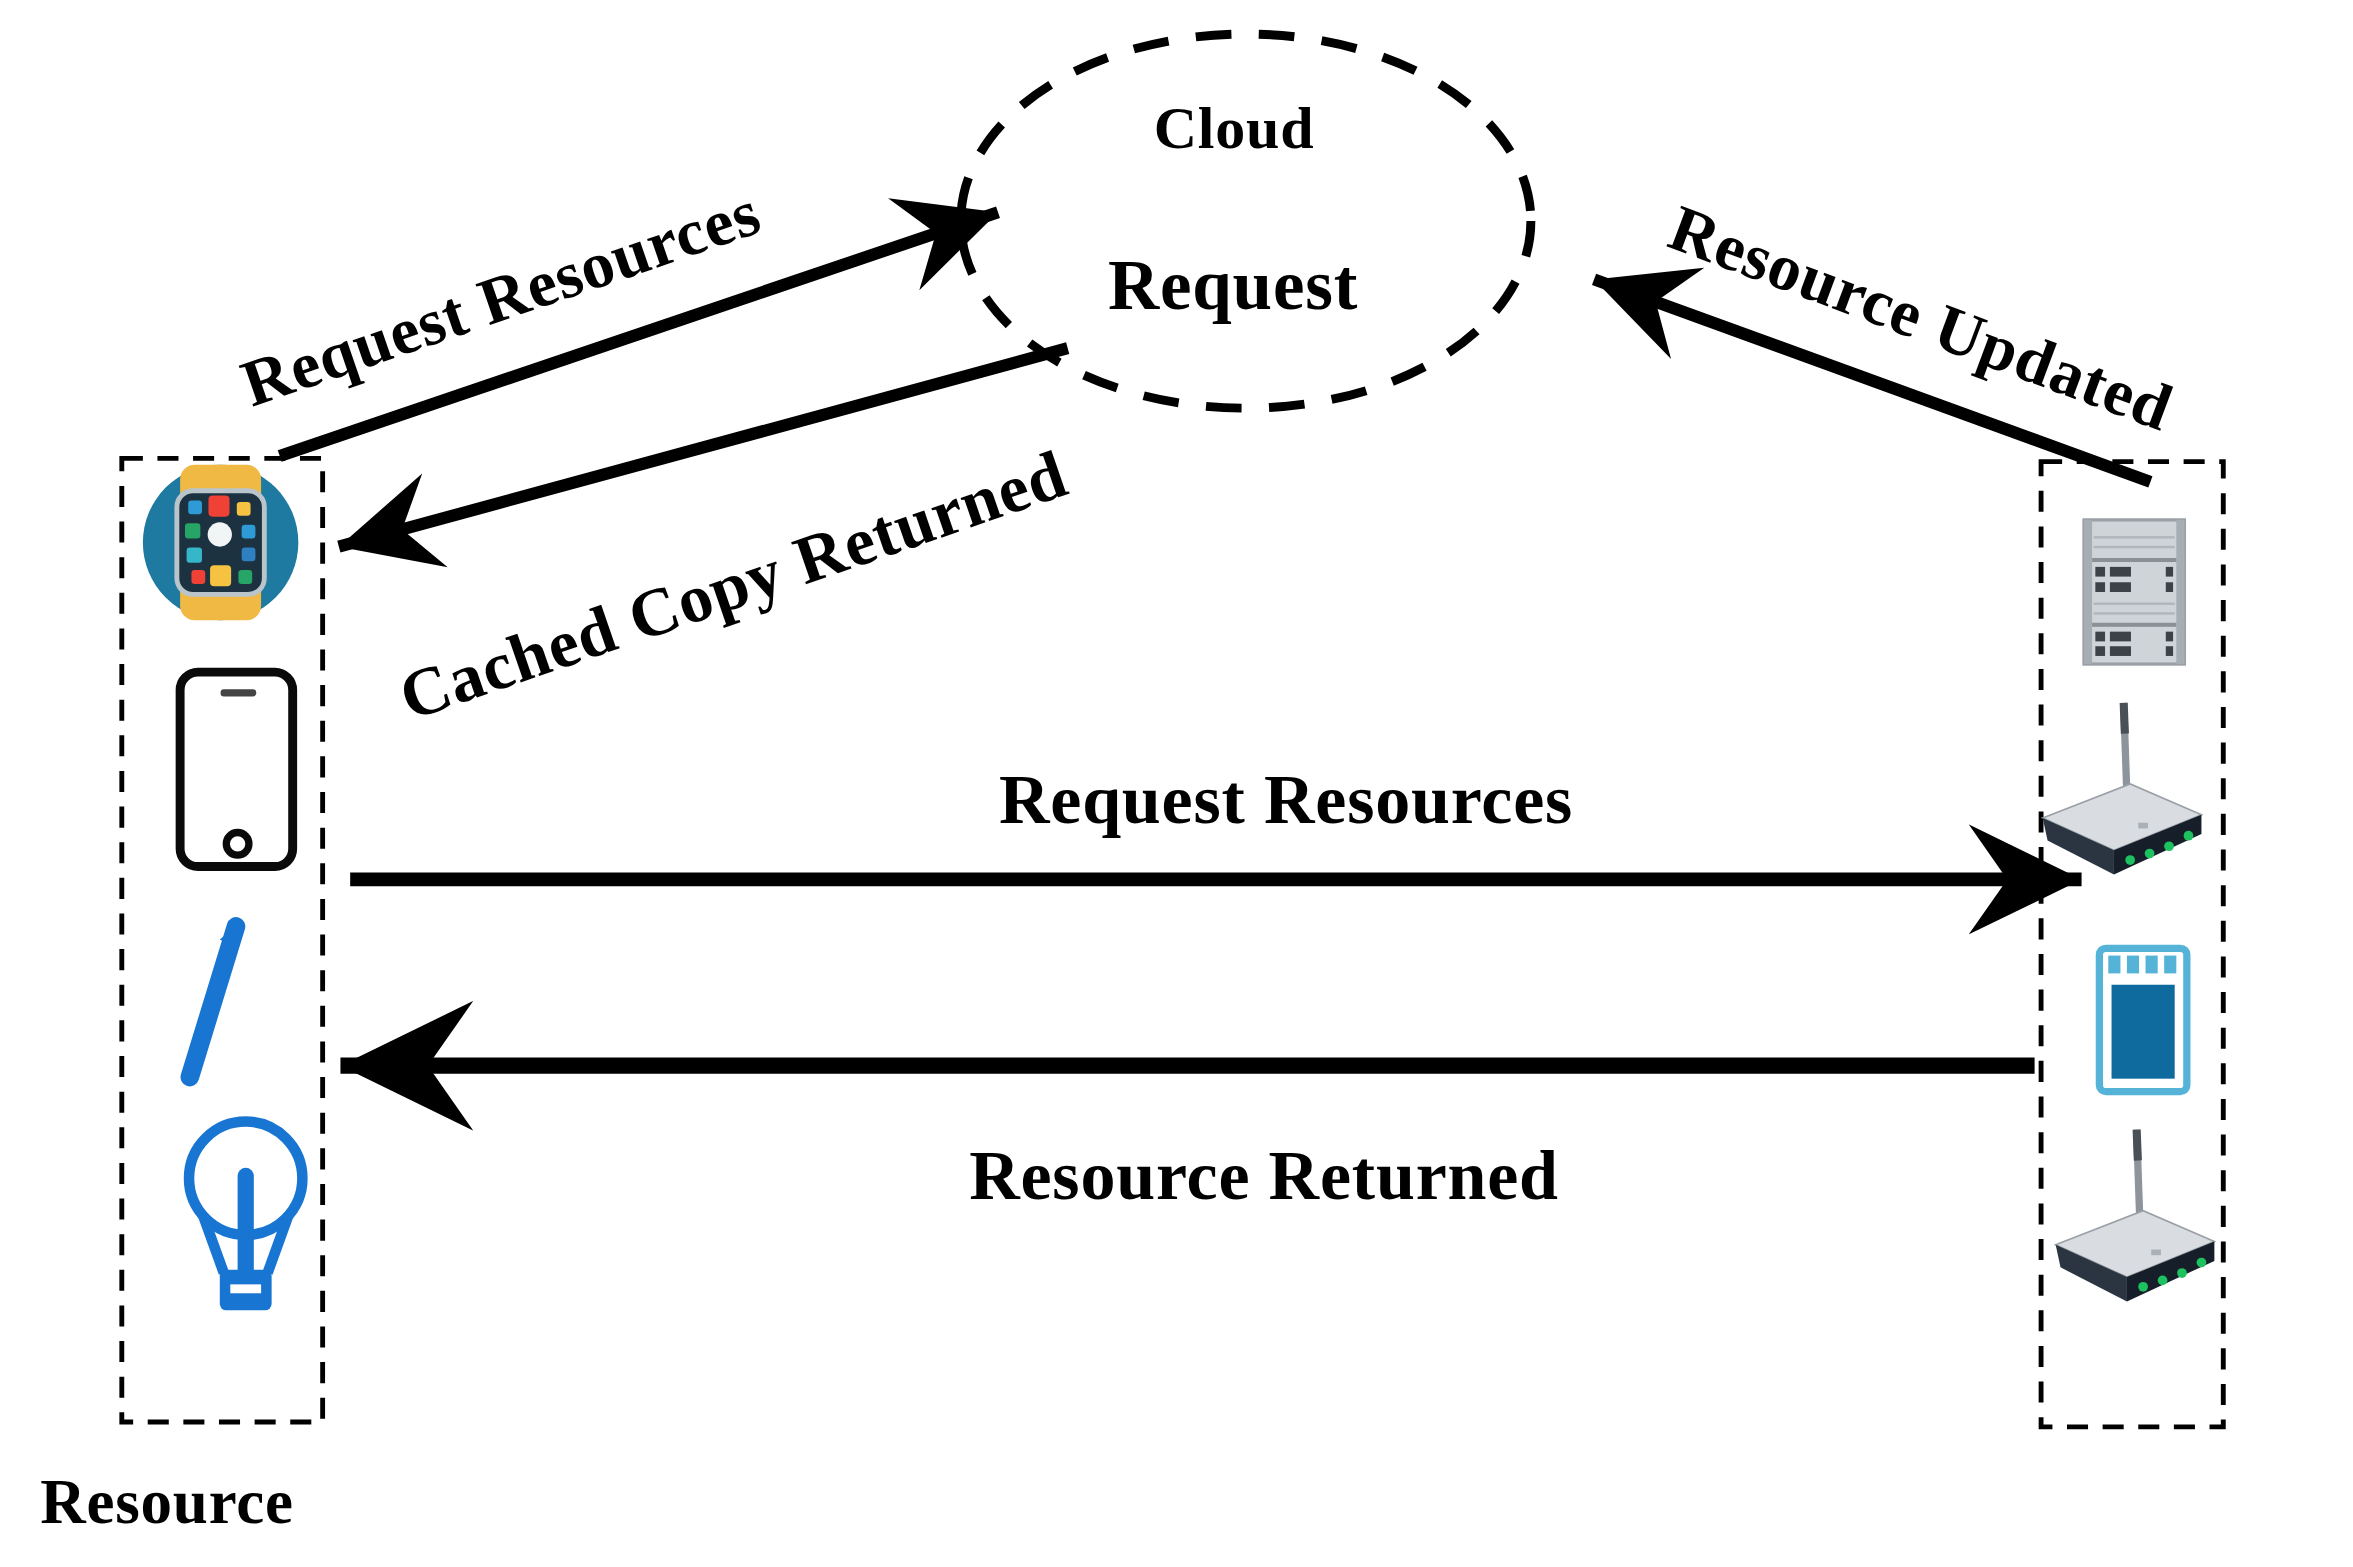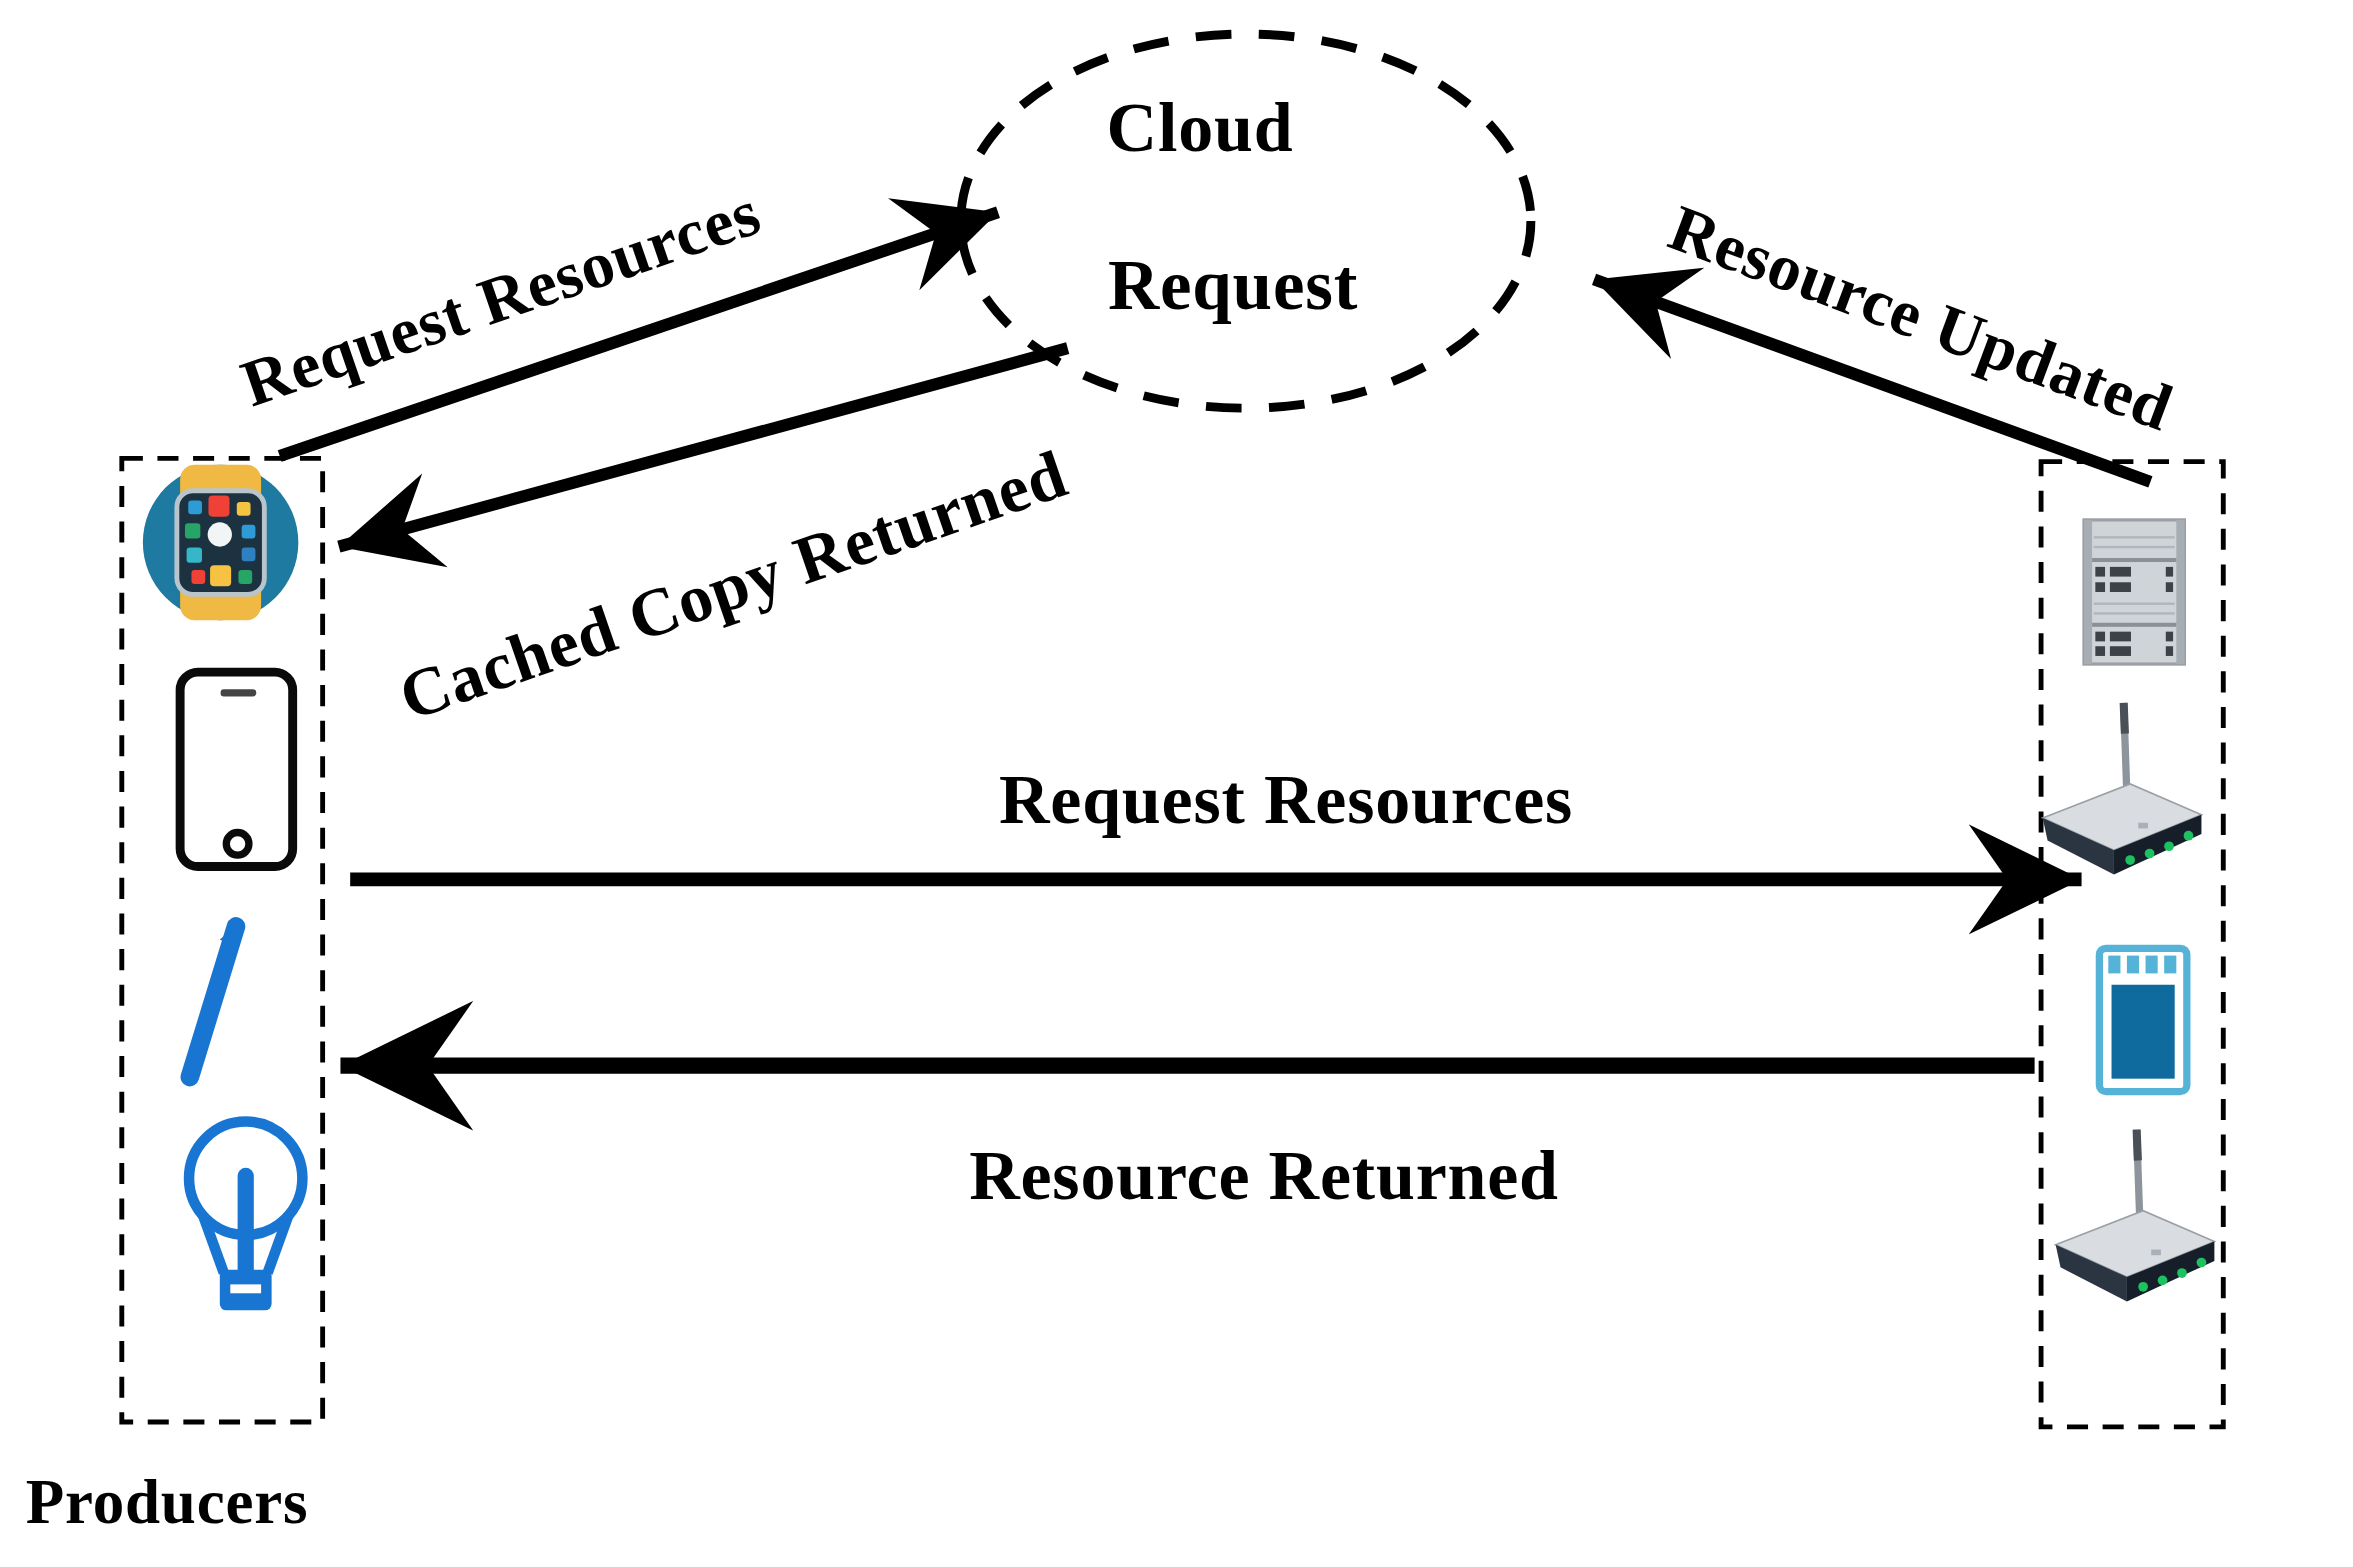--- a/index.html
+++ b/index.html
@@ -21,21 +21,21 @@
     font-weight: bold;
     color: #000000;
     white-space: nowrap;
     transform: translate(-50%, -50%);
     line-height: 1;
     letter-spacing: 0.8px;
   }
   .lbl.rot-up    { transform: translate(-50%, -50%) rotate(-19deg); }
   .lbl.rot-down  { transform: translate(-50%, -50%) rotate(20.5deg); }
 
-  .cloud-line1        { left: 1200px; top: 128px;  font-size: 70px; }
+  .cloud-line1        { left: 1234px; top: 128px;  font-size: 60px; }
   .cloud-line2        { left: 1233px; top: 285px;  font-size: 71px; }
   .req-res-diagonal   { left: 501px;  top: 298px;  font-size: 66px; }
   .cached-copy        { left: 733px;  top: 585px;  font-size: 68px; }
   .resource-updated   { left: 1921px; top: 318px;  font-size: 66px; }
   .req-res-horizontal { left: 1286px; top: 800px;  font-size: 70px; }
   .resource-returned  { left: 1264px; top: 1176px; font-size: 70px; }
   .consumers-label    { left: 167px;  top: 1502px; font-size: 63px; }
   .producers-label    { left: 2151px; top: 1492px; font-size: 81px; }
 </style>
 </head>
@@ -156,15 +156,15 @@
 
   <div class="lbl cloud-line1">Cloud</div>
   <div class="lbl cloud-line2">Request</div>
 
   <div class="lbl rot-up req-res-diagonal">Request Resources</div>
   <div class="lbl rot-up cached-copy">Cached Copy Returned</div>
   <div class="lbl rot-down resource-updated">Resource Updated</div>
   <div class="lbl req-res-horizontal">Request Resources</div>
   <div class="lbl resource-returned">Resource Returned</div>
 
-  <div class="lbl consumers-label">Producers</div>
+  <div class="lbl consumers-label">Resource</div>
 </div>
 
 
 </body></html>

